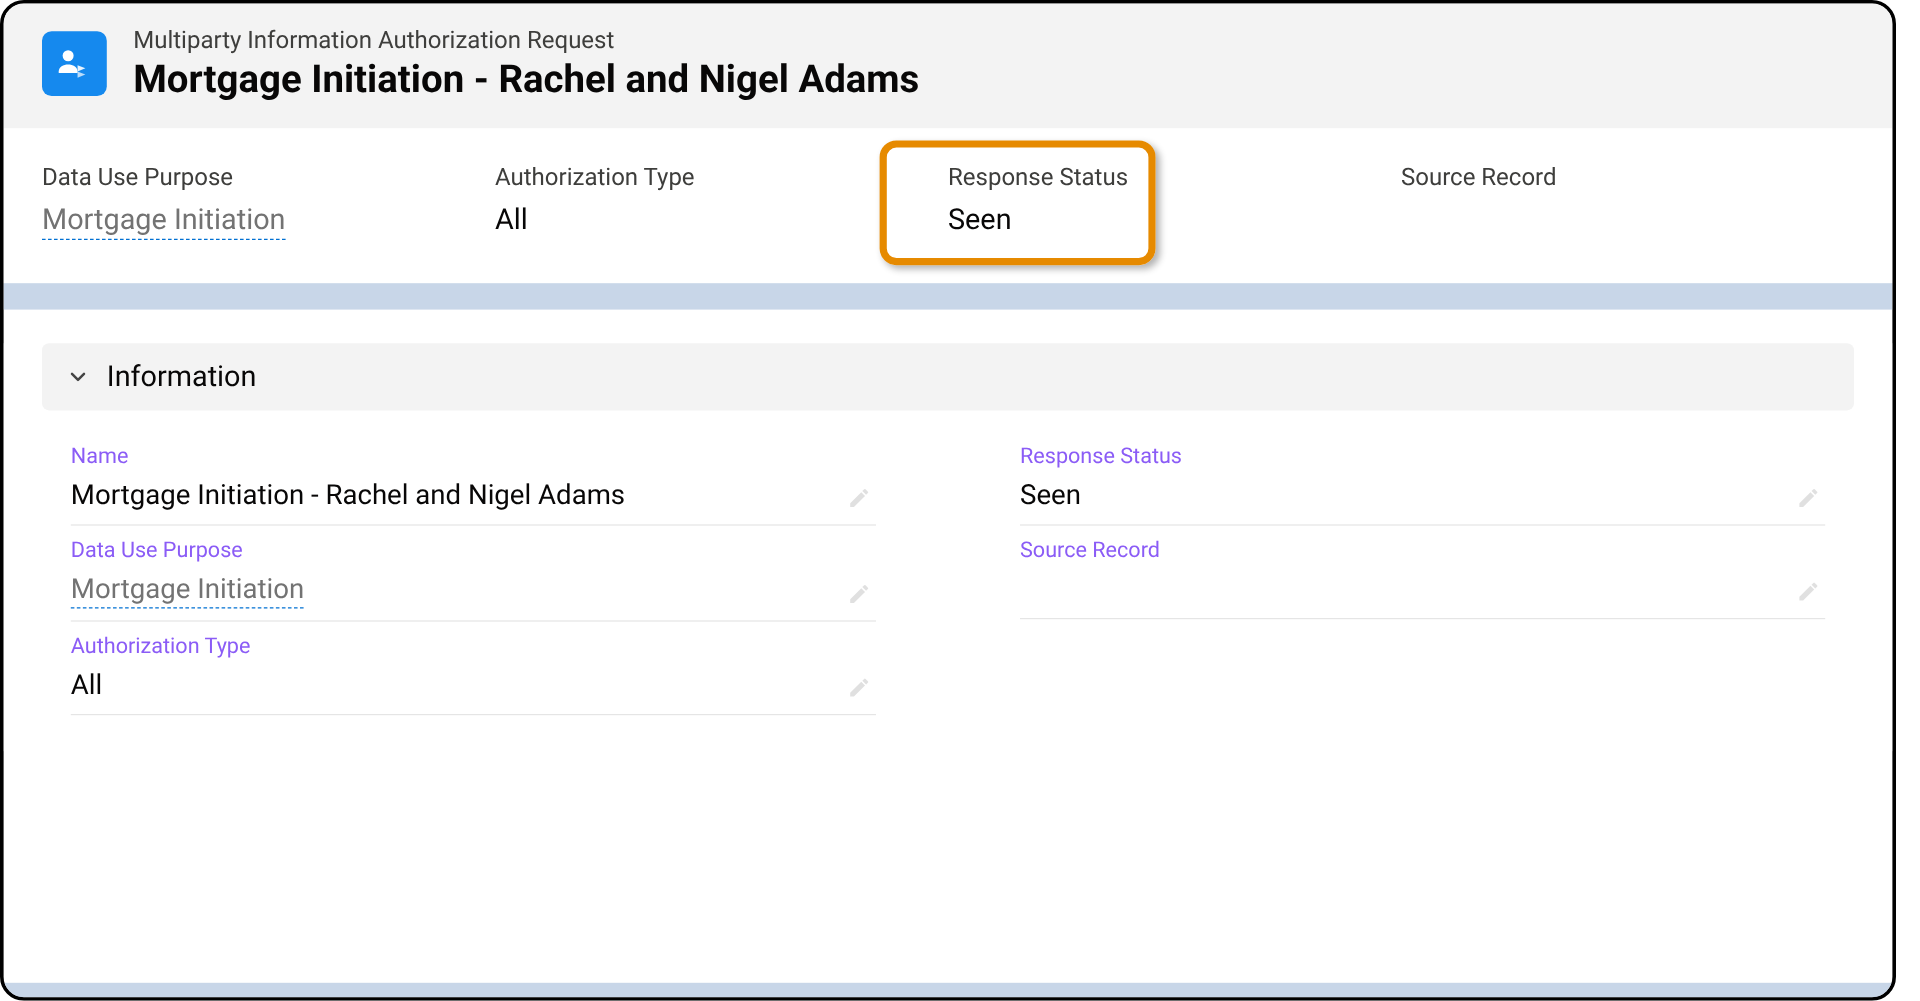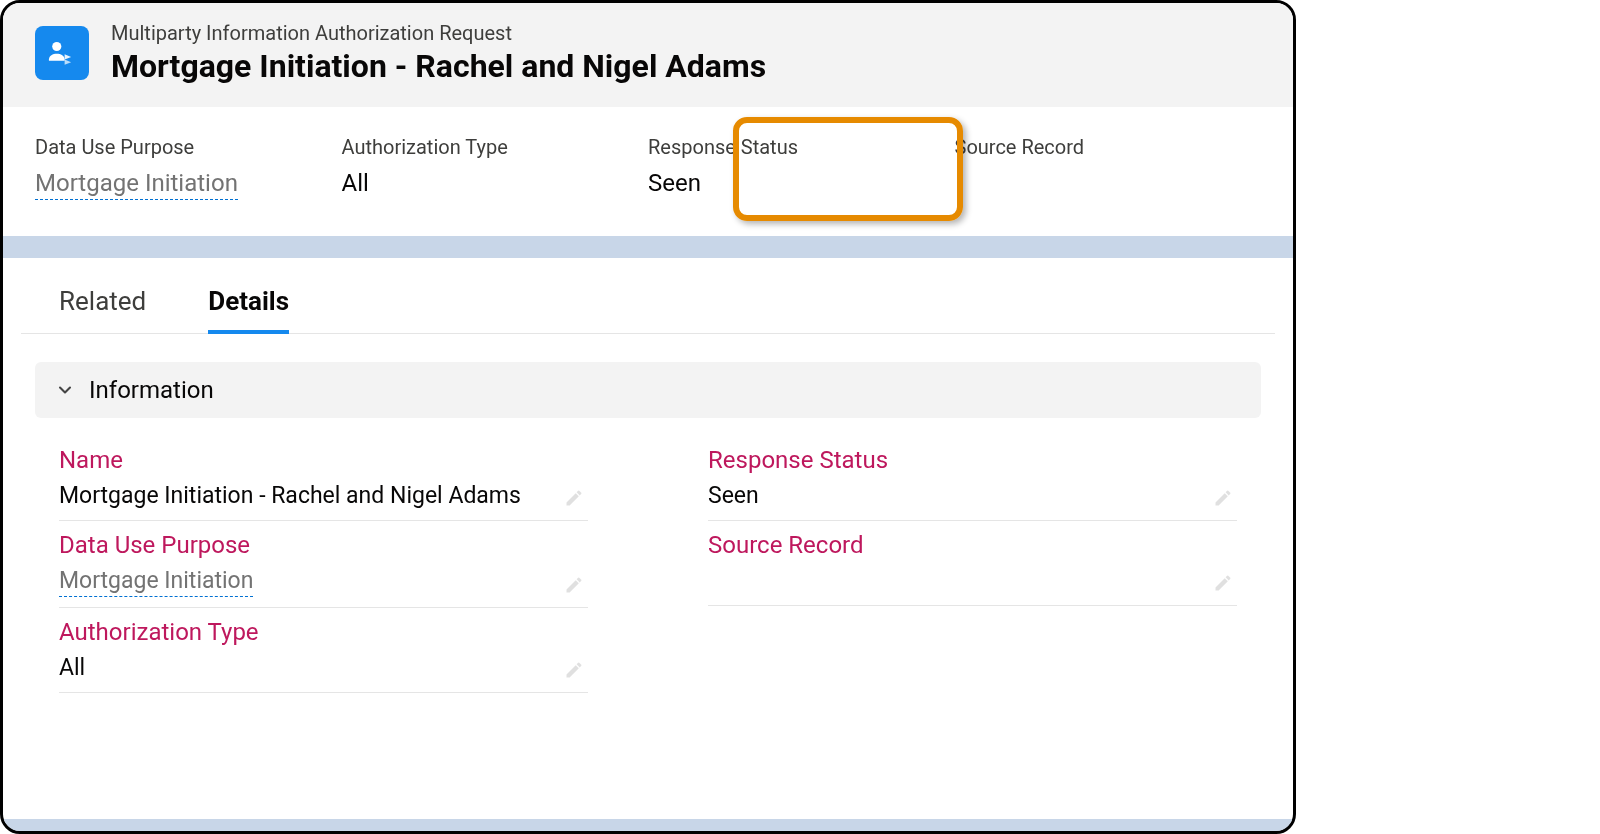--- a/index.html
+++ b/index.html
@@ -3,21 +3,21 @@
 <meta charset="utf-8">
 <style>
   * { box-sizing: border-box; }
   body {
     margin: 0;
     font-family: -apple-system, BlinkMacSystemFont, "Segoe UI", Roboto, Helvetica, Arial, sans-serif;
     background: #fff;
     color: #080707;
   }
   .frame {
-    width: 1296px;
+    width: 1580px;
     height: 834px;
     border: 3px solid #000;
     border-radius: 20px;
     overflow: hidden;
     position: relative;
     background: #fff;
   }
 
   
   .header {
@@ -119,21 +119,21 @@
     display: flex;
     padding: 0 38px;
     gap: 120px;
   }
   .col { flex: 1; }
   .field {
     border-bottom: 1px solid #e5e5e5;
     padding: 10px 0 10px 0;
     position: relative;
   }
-  .field-label { font-size: 24px; color: #be185d; margin-bottom: 8px; }
+  .field-label { font-size: 18px; color: #8b5cf6; margin-bottom: 8px; }
   .field-value { font-size: 23px; color: #080707; min-height: 28px;}
   .pencil {
     position: absolute;
     right: 4px;
     bottom: 12px;
     width: 20px; height: 20px;
     opacity: 0.25;
     cursor: pointer;
   }
 
@@ -182,24 +182,20 @@
       <div class="summary-label">Source Record</div>
       <div class="summary-value"></div>
     </div>
 
     <div class="highlight-box" style="left:730px; top:10px; width:230px; height:104px;"></div>
   </div>
 
   <div class="band"></div>
 
   <div class="panel">
-    <div class="tabs">
-      <div class="tab">Related</div>
-      <div class="tab active">Details</div>
-    </div>
 
     <div class="section-header">
       <svg class="chev" viewBox="0 0 24 24">
           <path d="M6 9l6 6 6-6" fill="none" stroke="#444" stroke-width="2.5" stroke-linecap="round" stroke-linejoin="round"></path>
         </svg>
       <span>Information</span>
     </div>
 
     <div class="details-grid">
       <div class="col">

